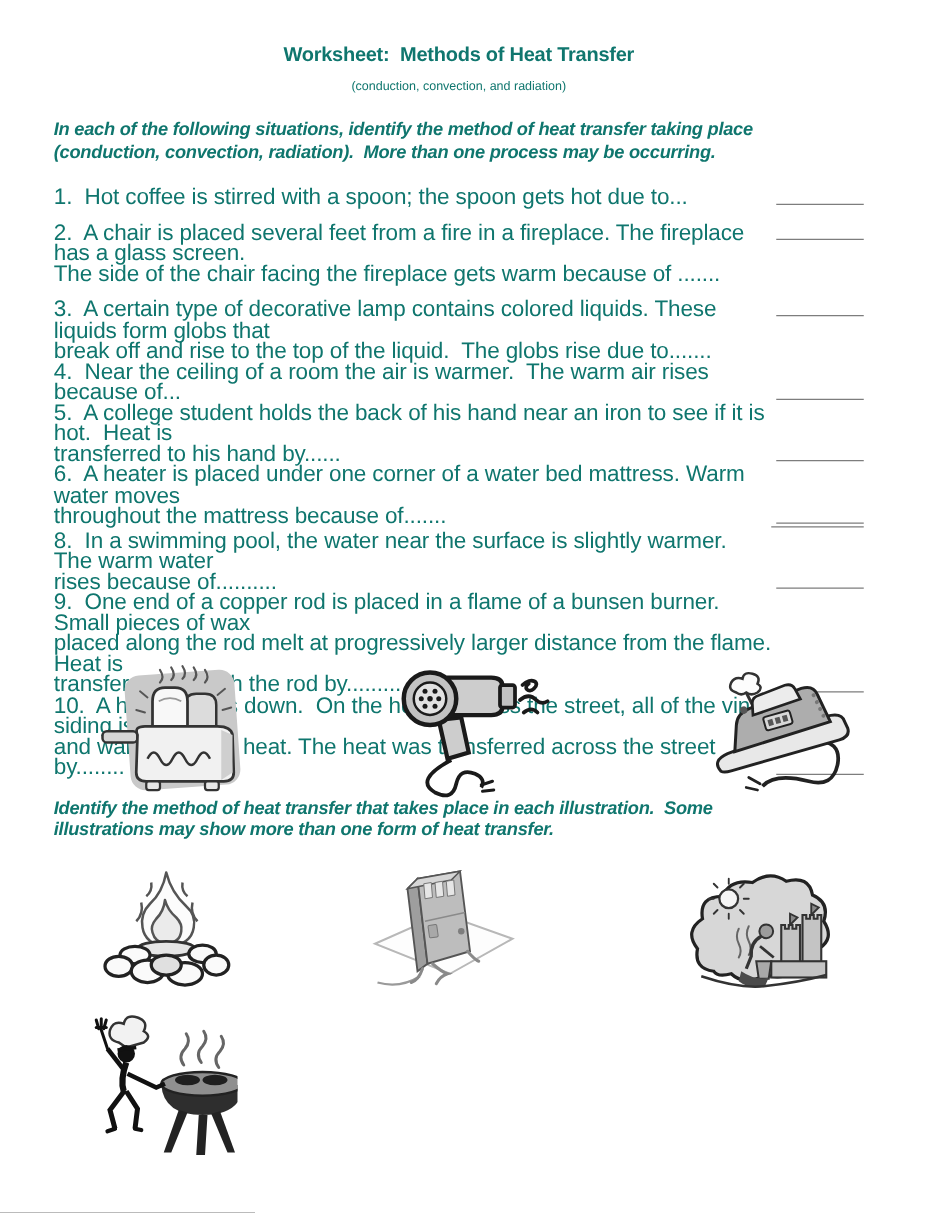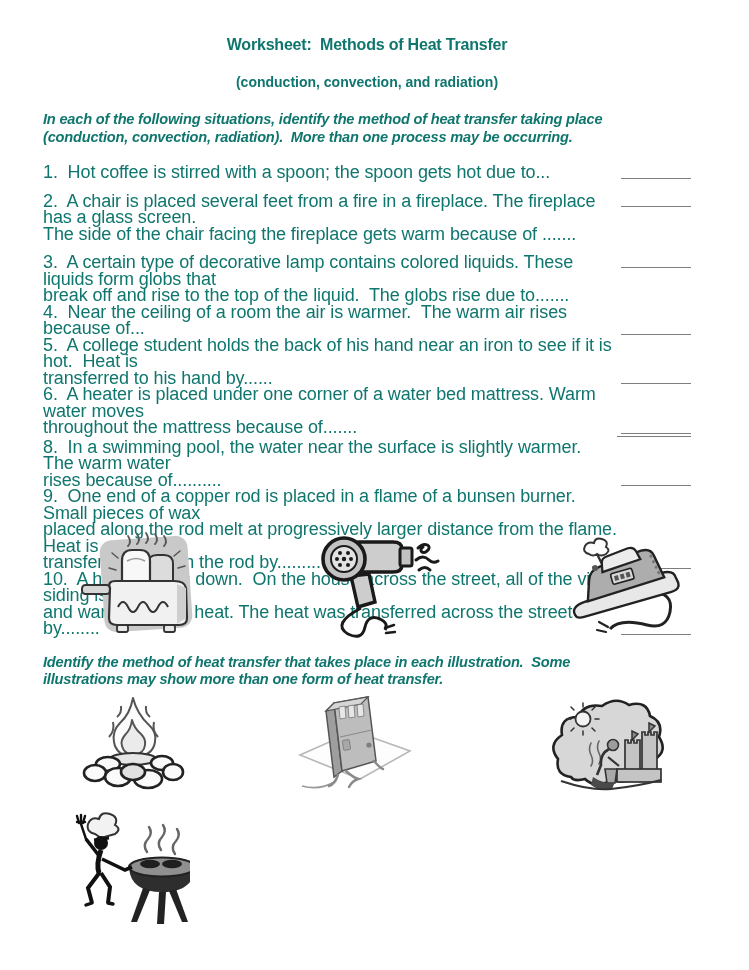--- a/index.html
+++ b/index.html
@@ -16,23 +16,23 @@
     padding: 36px 58px 0 43px;
   }
   .pre { white-space: pre-wrap; }
   header { text-align: center; }
   h1 {
     font-size: 16px;
     font-weight: bold;
     letter-spacing: -0.2px;
   }
   h2 {
-    font-size: 14px;
-    font-weight: bold;
-    margin-top: 20px;
+    font-size: 10px;
+    font-weight: normal;
+    margin-top: 10px;
   }
   .instructions {
     font-size: 14.6px;
     font-weight: bold;
     font-style: italic;
     line-height: 17.5px;
     letter-spacing: -0.2px;
   }
   #instructions-1 { margin-top: 21px; }
   #instructions-2 { margin-top: 17px; }

